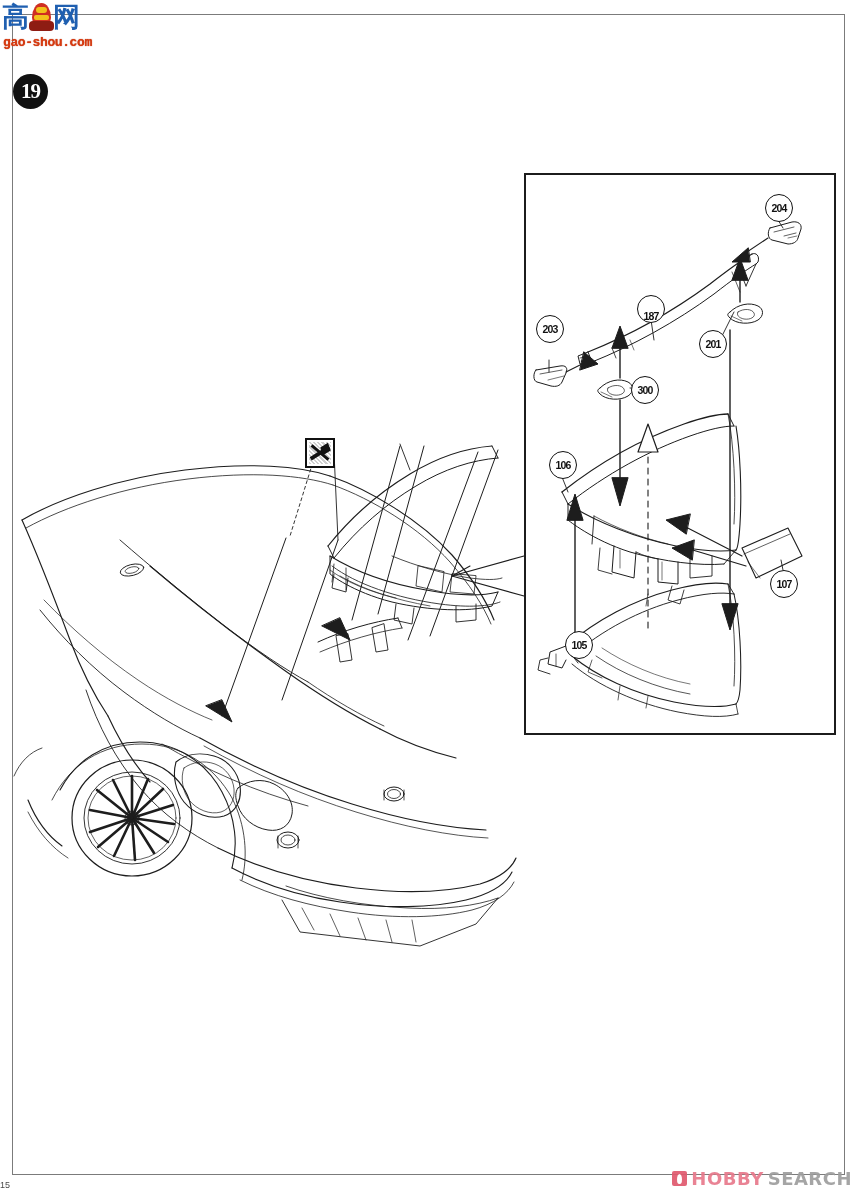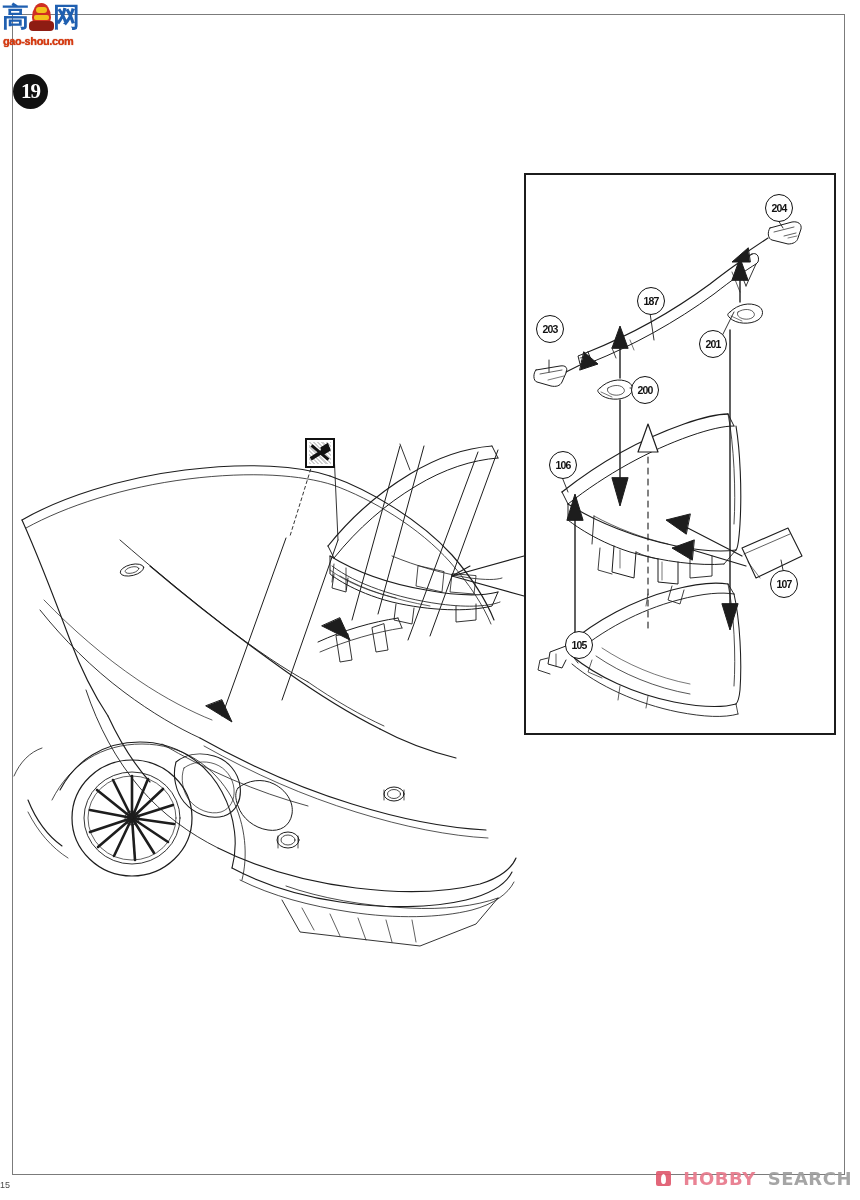--- a/index.html
+++ b/index.html
@@ -93,23 +93,23 @@
     position: absolute;
     left: 2px; top: 18px;
     width: 25px; height: 10px;
     background: #8e1c13;
     border-radius: 4px;
   }
   .logo-url {
     position: absolute;
     left: 1px;
     top: 33px;
-    font-family: Liberation Sans, sans-serif;
+    font-family: Liberation Mono, monospace;
     font-weight: bold;
-    font-size: 11px;
+    font-size: 13px;
     letter-spacing: -0.4px;
     color: #d83a10;
     text-shadow: 0 0 1px #b02a06;
     white-space: nowrap;
   }
   .step-badge {
     position: absolute;
     left: 13px;
     top: 27px;
     width: 35px;
@@ -226,21 +226,21 @@
     font-family: "Liberation Sans", sans-serif;
     font-size: 9px;
     color: #4a4a4a;
   }
   .hobby-watermark {
     position: absolute;
     right: 8px;
     top: 1168px;
     display: flex;
     align-items: center;
-    gap: 12px;
+    gap: 4px;
     opacity: 0.92;
     z-index: 40;
   }
   .hs-mark {
     width: 15px;
     height: 15px;
     background: #e05a6e;
     border-radius: 2px;
     position: relative;
   }
@@ -539,31 +539,31 @@
   <div class="noglue" style="left:305px; top:438px;">
     <div class="inner"></div>
     <div class="tool"></div>
     <div class="tool2"></div>
     <div class="slash"></div>
   </div>
 
   <div class="callout" style="left:778px; top:207px;text-align:center;">
       <span>204</span>
     </div>
-  <div class="callout" style="left:650px; top:300px;">
+  <div class="callout" style="left:650px; top:308px;align-items:flex-end;">
       <span>187</span>
     </div>
   <div class="callout" style="left:549px; top:328px;">
       <span>203</span>
     </div>
   <div class="callout" style="left:712px; top:343px;">
       <span>201</span>
     </div>
   <div class="callout" style="left:644px; top:389px;">
-      <span>200</span>
+      <span>300</span>
     </div>
   <div class="callout" style="left:562px; top:464px;">
       <span>106</span>
     </div>
   <div class="callout" style="left:783px; top:583px;">
       <span>107</span>
     </div>
   <div class="callout" style="left:578px; top:644px;">
       <span>105</span>
     </div>

